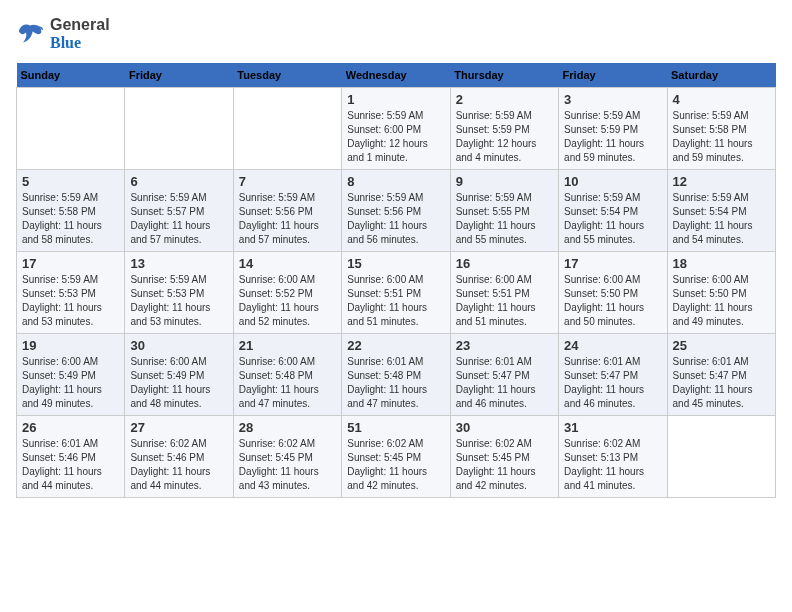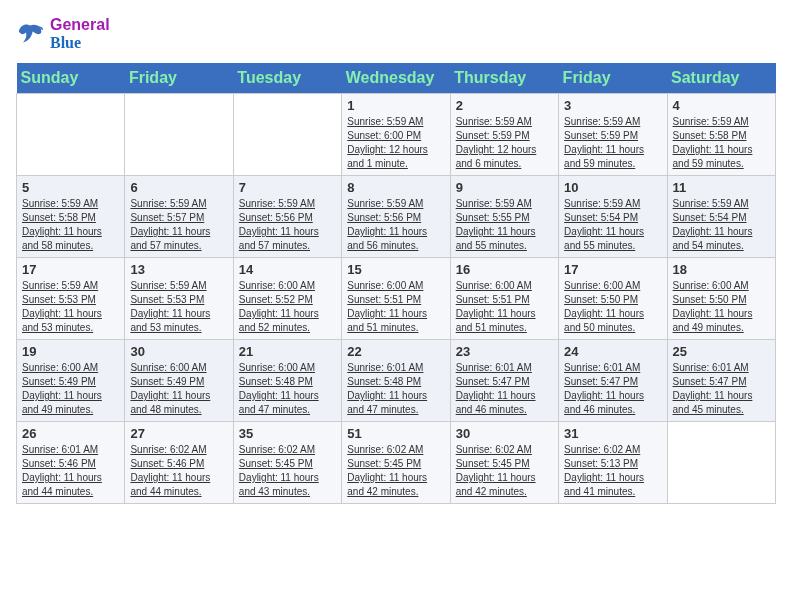--- a/index.html
+++ b/index.html
@@ -37,24 +37,24 @@
       font-size: 15px;
       color: #444;
     }
     table {
       width: 100%;
       border-collapse: collapse;
       font-size: 11px;
     }
     thead th {
       background-color: #3a6ebf;
-      color: #86efac;
+      color: #000000;
       padding: 6px 4px;
       text-align: left;
-      font-size: 16px;
+      font-size: 11px;
       font-weight: bold;
     }
     tbody td {
       border: 1px solid #ccc;
       vertical-align: top;
       padding: 4px 5px;
       height: 80px;
       width: calc(100% / 7);
       color: #333;
       background: #fff;
@@ -68,38 +68,37 @@
     .day-num {
       font-weight: bold;
       font-size: 13px;
       display: block;
       margin-bottom: 2px;
     }
     .cell-content {
       font-size: 10px;
       line-height: 1.4;
       color: #333;
-      text-decoration: underline;
     }
     .empty-cell {
       background: #fff !important;
     }
   </style>
 </head>
 <body>
 
 <div class="header">
   <div class="logo">
     <svg class="logo-bird" viewBox="0 0 40 40">
       <path d="M20 8 C28 4, 38 10, 36 18 C34 22, 28 20, 24 16 C22 24, 18 30, 10 32 C14 28, 16 22, 14 18 C10 22, 6 20, 4 16 C6 8, 14 4, 20 8Z" fill="#3a6ebf"></path>
       <path d="M24 16 C28 10, 36 8, 38 14" fill="none" stroke="#3a6ebf" stroke-width="2"></path>
     </svg>
     <div>
       <div style="font-size:16px;font-weight:bold;line-height:1.1;">
-        <span class="logo-general" style="color:#a21caf;">General</span>
+        <span class="logo-general" style="color:#404040;">General</span>
       </div>
       <div style="font-size:16px;font-weight:bold;line-height:1.1;">
         <span class="logo-blue" style="color:#1a6bbf;">Blue</span>
       </div>
     </div>
   </div>
   <div class="title-block">
     <div class="month-title"></div>
     <div class="subtitle"></div>
   </div>
@@ -128,21 +127,21 @@
           <div>Sunrise: 5:59 AM</div>
           <div>Sunset: 6:00 PM</div>
           <div>Daylight: 12 hours and 1 minute.</div>
         </div>
       </td>
         <td>
         <span class="day-num">2</span>
         <div class="cell-content">
           <div>Sunrise: 5:59 AM</div>
           <div>Sunset: 5:59 PM</div>
-          <div>Daylight: 12 hours and 6 minutes.</div>
+          <div>Daylight: 12 hours and 4 minutes.</div>
         </div>
       </td>
         <td>
         <span class="day-num">3</span>
         <div class="cell-content">
           <div>Sunrise: 5:59 AM</div>
           <div>Sunset: 5:59 PM</div>
           <div>Daylight: 11 hours and 59 minutes.</div>
         </div>
       </td>
@@ -198,21 +197,21 @@
       </td>
         <td>
         <span class="day-num">10</span>
         <div class="cell-content">
           <div>Sunrise: 5:59 AM</div>
           <div>Sunset: 5:54 PM</div>
           <div>Daylight: 11 hours and 55 minutes.</div>
         </div>
       </td>
         <td>
-        <span class="day-num">11</span>
+        <span class="day-num">12</span>
         <div class="cell-content">
           <div>Sunrise: 5:59 AM</div>
           <div>Sunset: 5:54 PM</div>
           <div>Daylight: 11 hours and 54 minutes.</div>
         </div>
       </td>
       </tr>
       <tr>
         <td>
         <span class="day-num">17</span>
@@ -340,21 +339,21 @@
       </td>
         <td>
         <span class="day-num">27</span>
         <div class="cell-content">
           <div>Sunrise: 6:02 AM</div>
           <div>Sunset: 5:46 PM</div>
           <div>Daylight: 11 hours and 44 minutes.</div>
         </div>
       </td>
         <td>
-        <span class="day-num">35</span>
+        <span class="day-num">28</span>
         <div class="cell-content">
           <div>Sunrise: 6:02 AM</div>
           <div>Sunset: 5:45 PM</div>
           <div>Daylight: 11 hours and 43 minutes.</div>
         </div>
       </td>
         <td>
         <span class="day-num">51</span>
         <div class="cell-content">
           <div>Sunrise: 6:02 AM</div>

